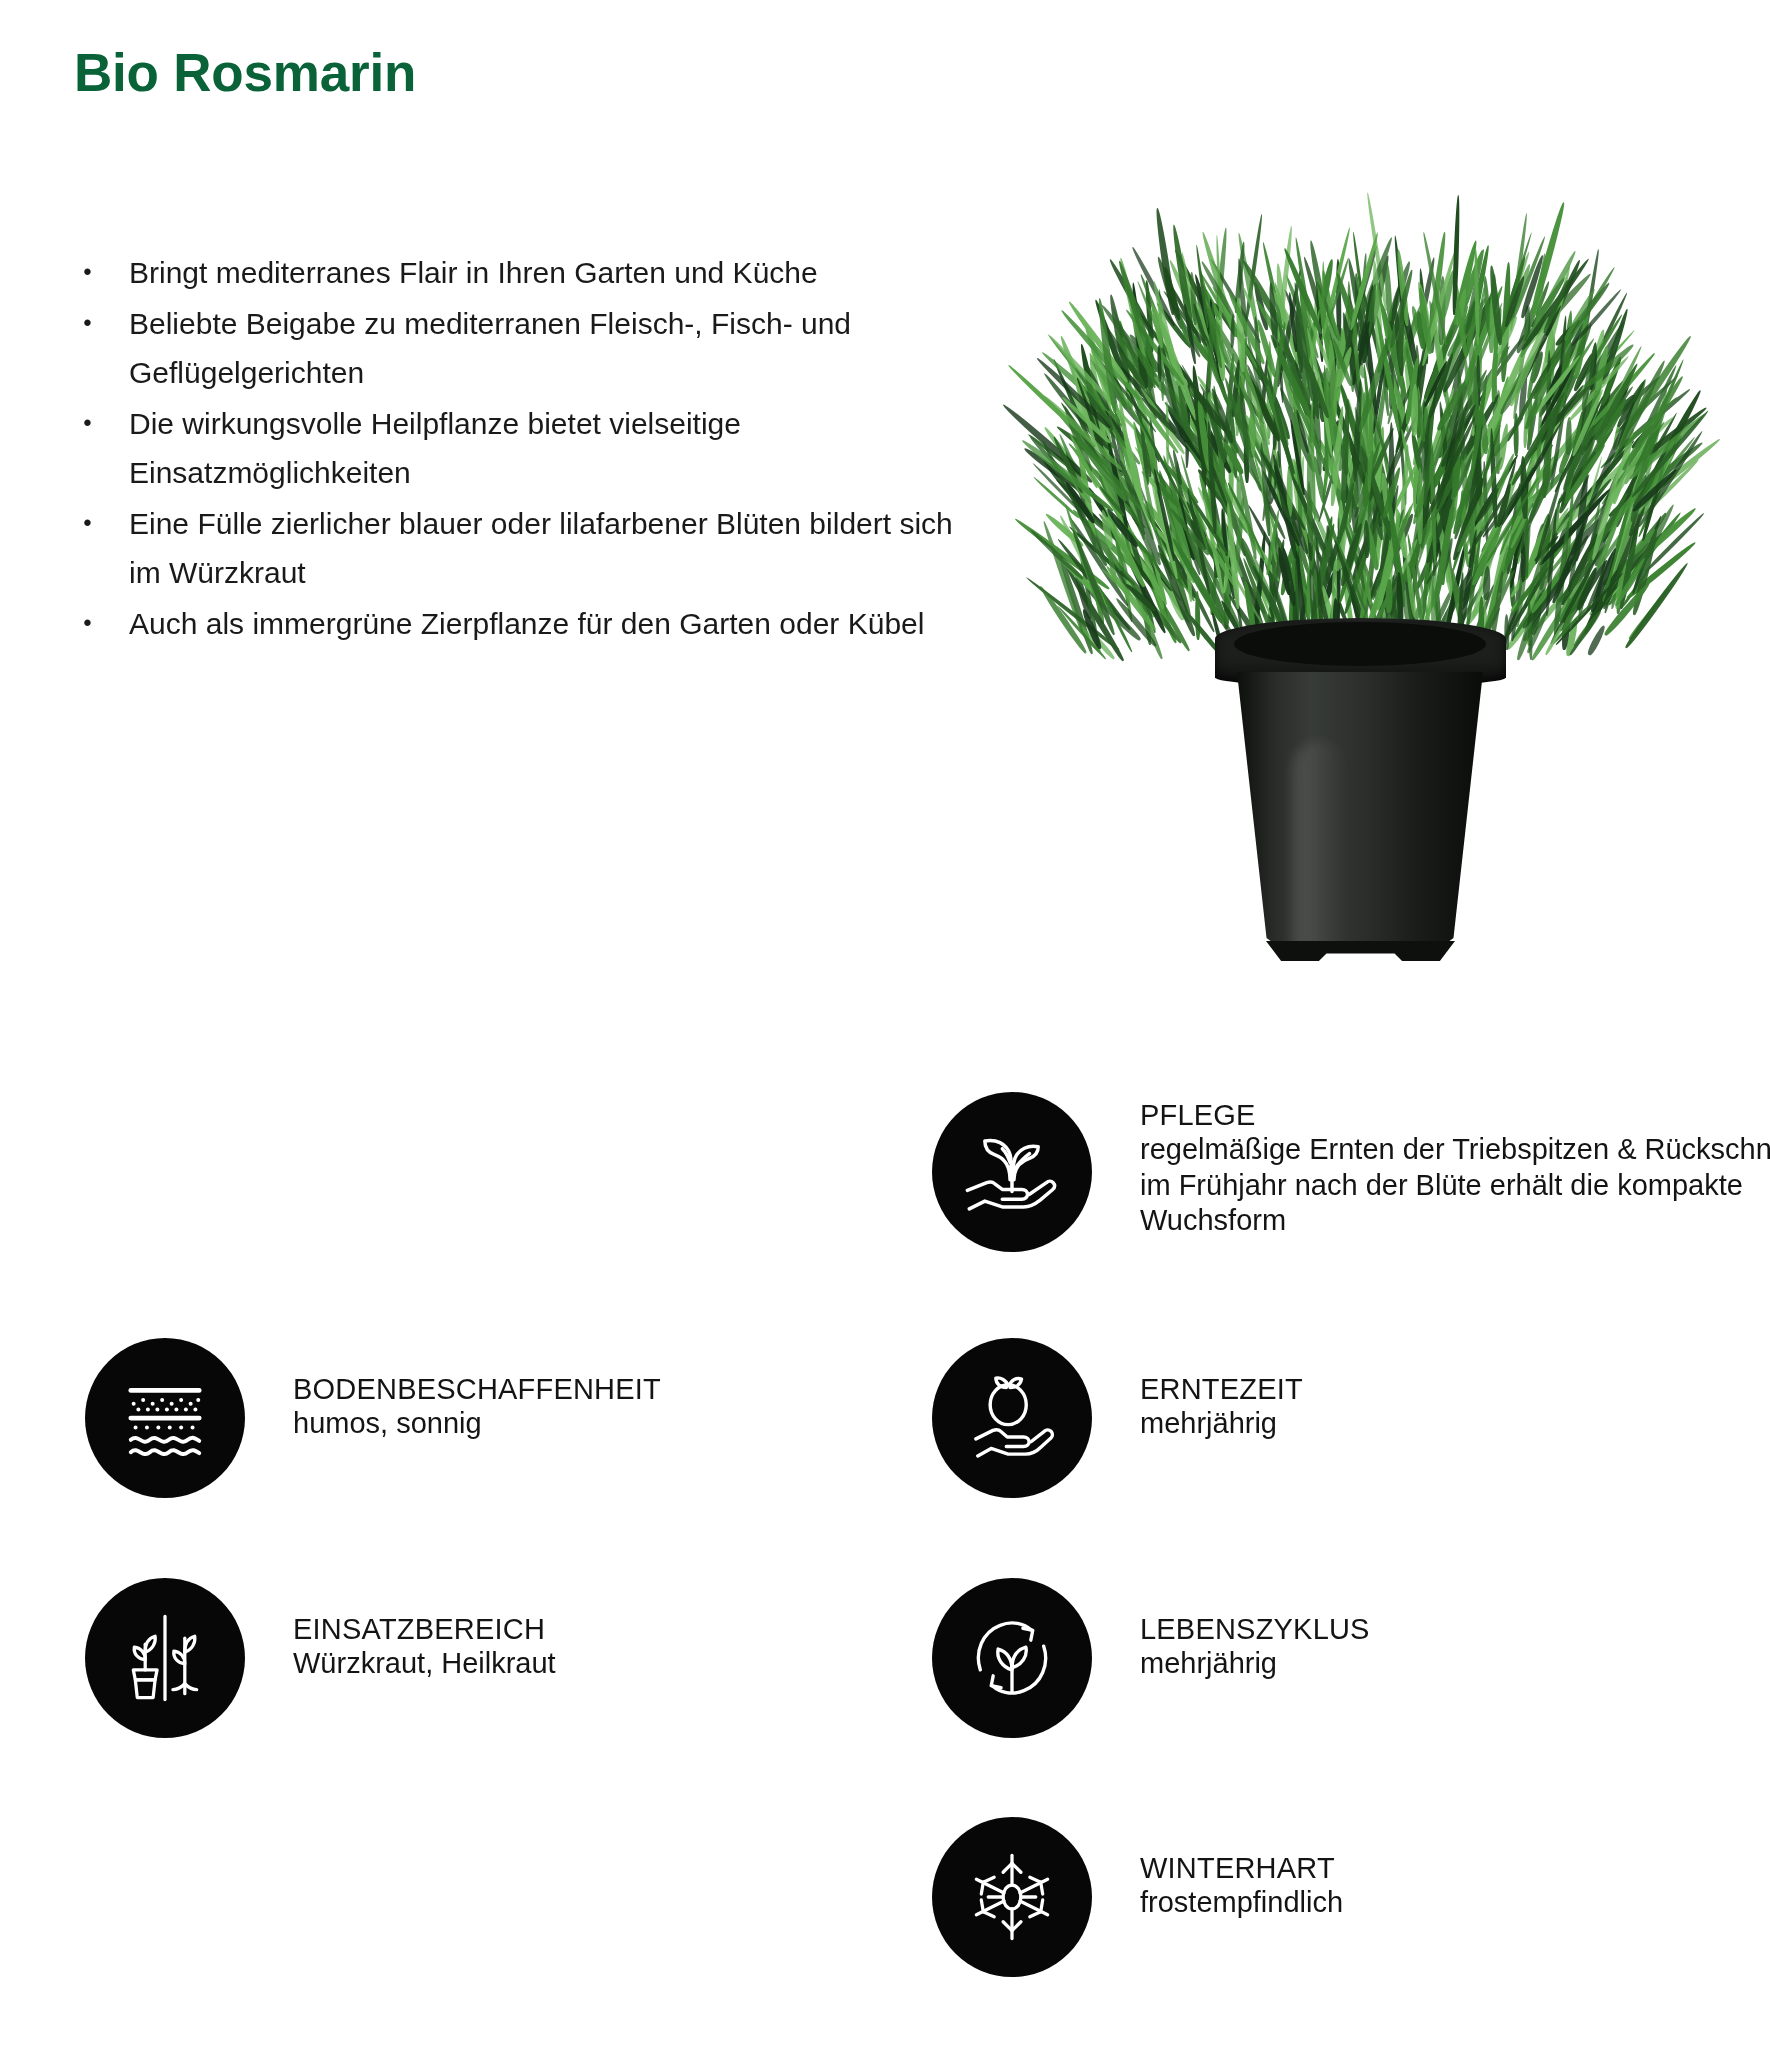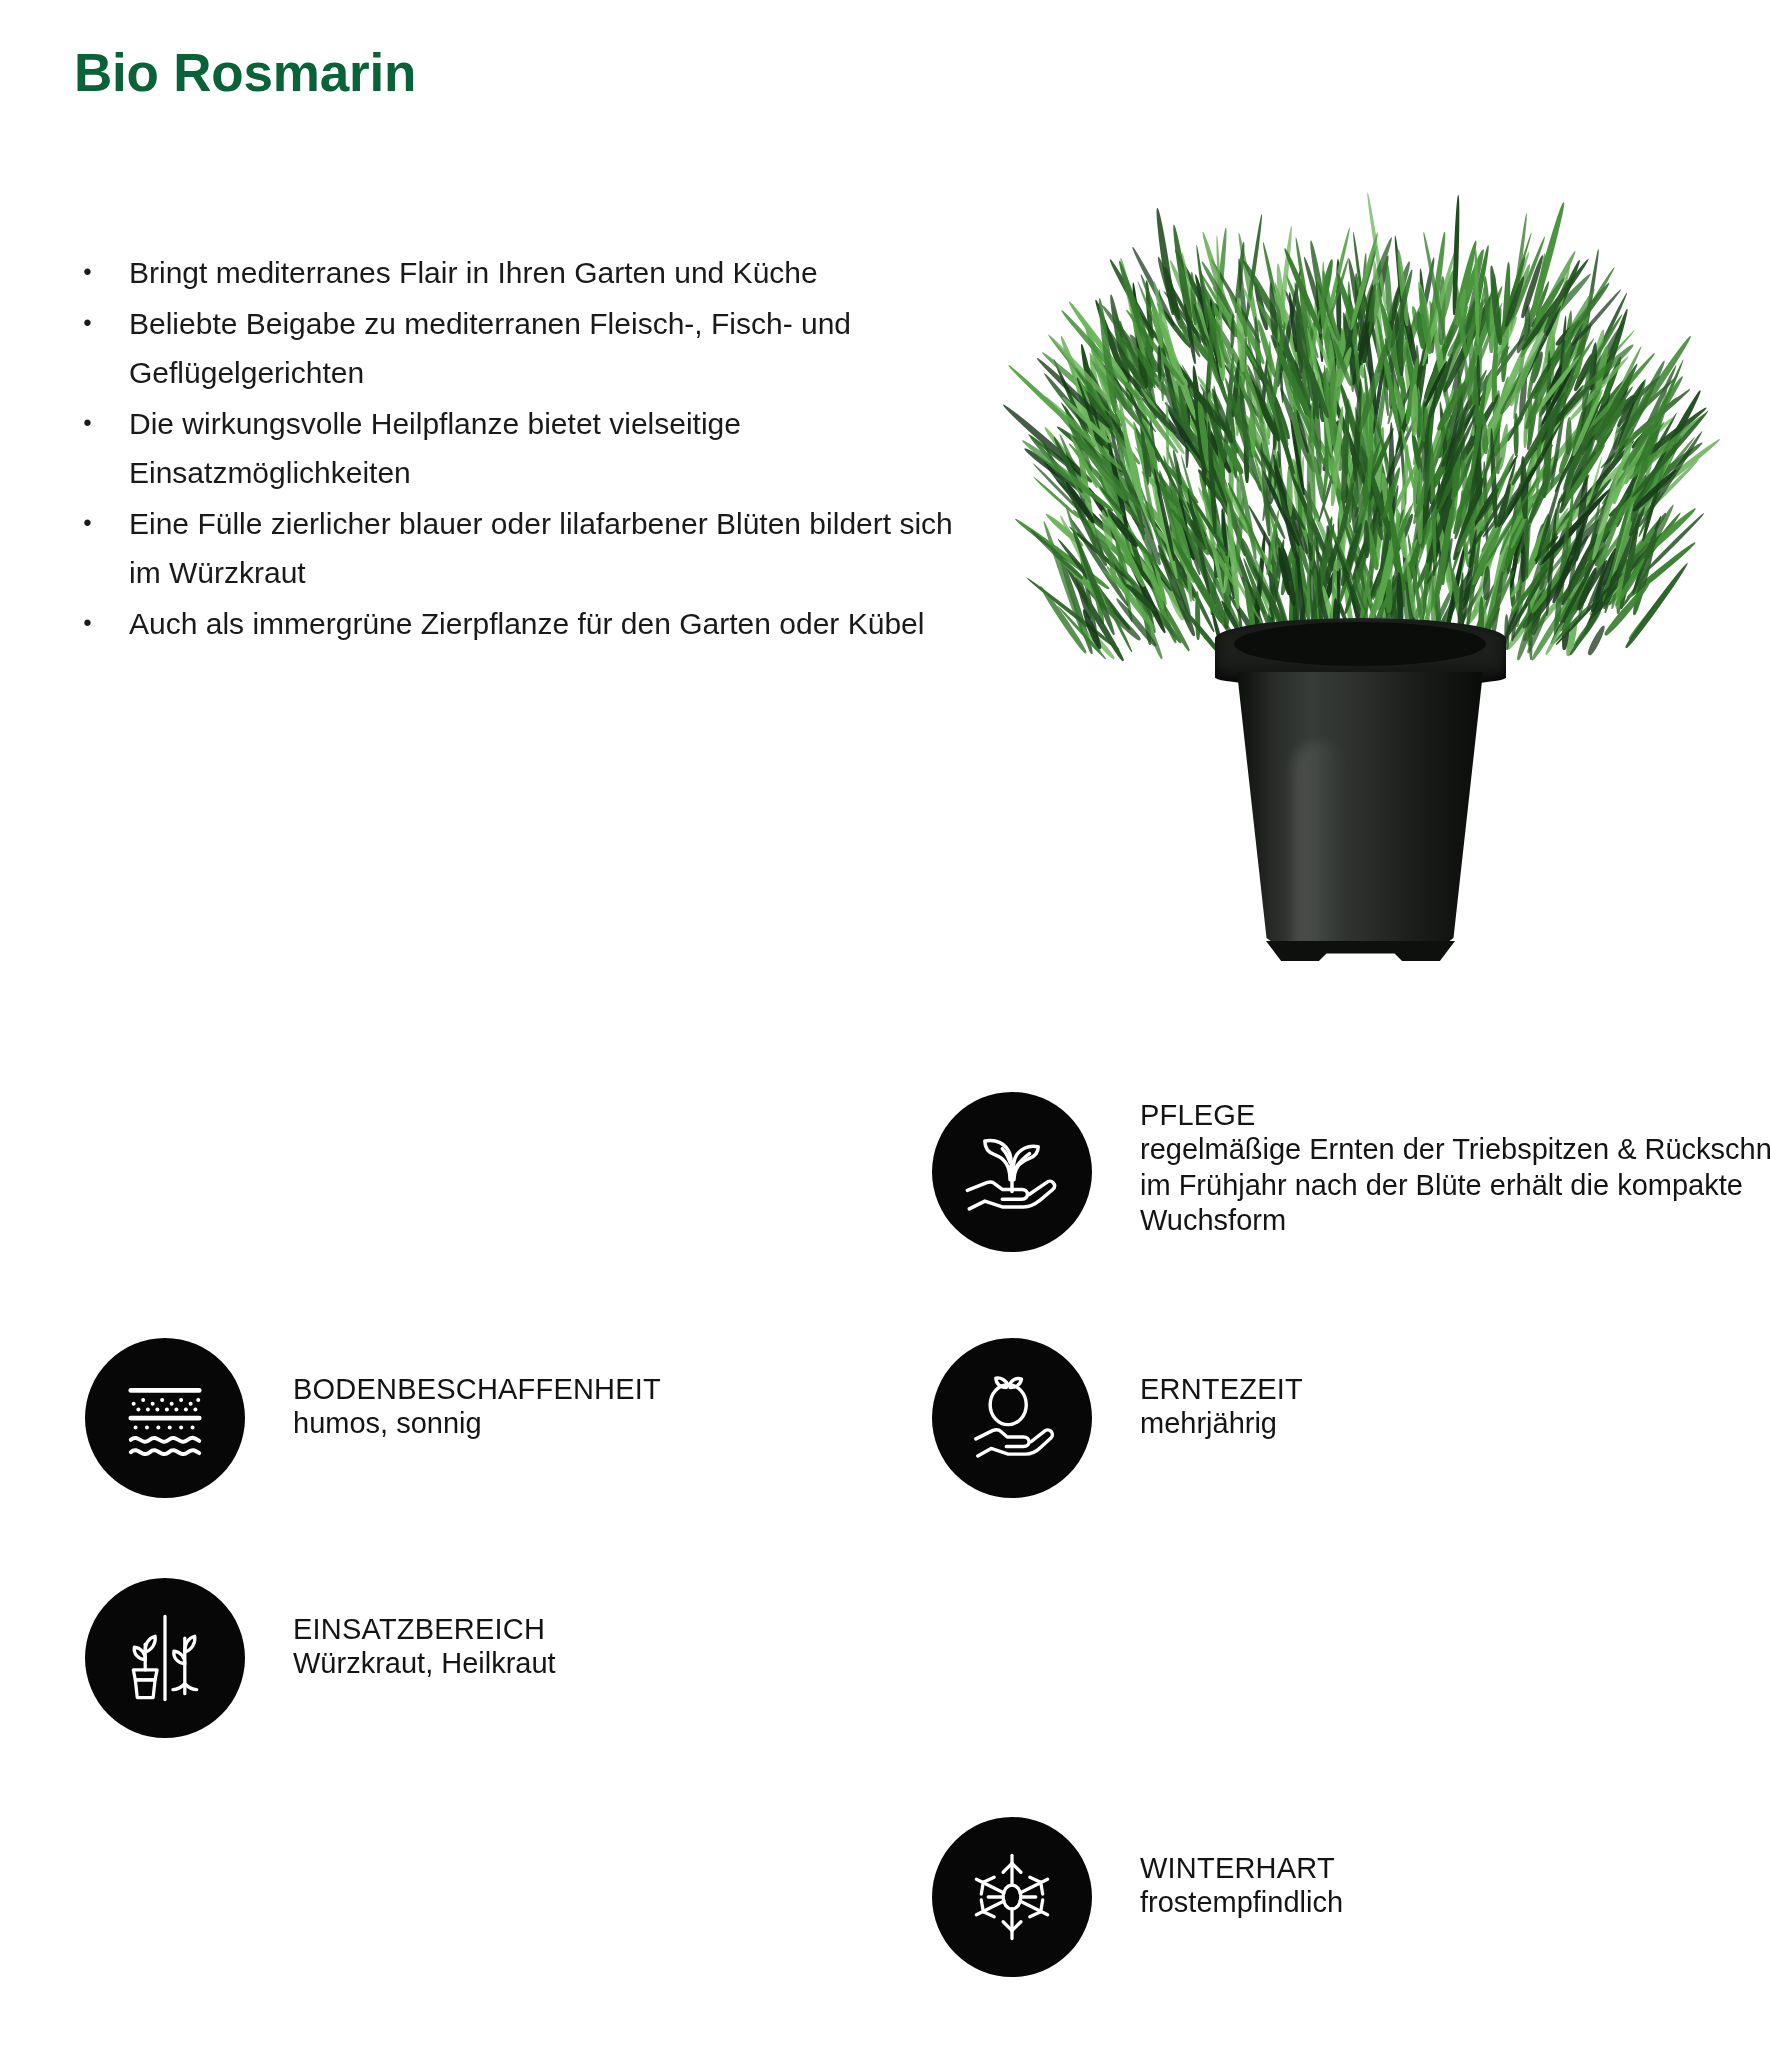--- a/index.html
+++ b/index.html
@@ -1602,20 +1602,37 @@
         <path d="M70 76 C74 80 78 82 82 82"></path>
         <path d="M70 76 L70 86"></path>
       </svg>
     </div>
     <div class="attr-text">
       <div class="attr-label">EINSATZBEREICH</div>
       <div class="attr-value">Würzkraut, Heilkraut</div>
     </div>
   </div>
 
+  <div class="attr-row" style="left:932px; top:480px;">
+    <div class="attr-icon">
+      <svg width="99" height="99" viewBox="0 0 100 100" fill="none" stroke="#ffffff" stroke-width="3.4" stroke-linecap="round" stroke-linejoin="round">
+        <path d="M18 62 C12 44 20 24 38 17 C50 12 62 15 70 22"></path>
+        <path d="M61 20 L71 22 L69 32"></path>
+        <path d="M82 38 C88 56 80 76 62 83 C50 88 38 85 30 78"></path>
+        <path d="M39 80 L29 78 L31 68"></path>
+        <path d="M50 84 L50 52"></path>
+        <path d="M50 62 C50 52 46 44 36 41 C34 50 40 59 50 62 Z"></path>
+        <path d="M50 60 C50 50 54 42 64 39 C66 48 60 57 50 60 Z"></path>
+      </svg>
+    </div>
+    <div class="attr-text">
+      <div class="attr-label">LEBENSZYKLUS</div>
+      <div class="attr-value">mehrjährig</div>
+    </div>
+  </div>
 
 
   <div class="attr-row" style="left:932px; top:719px;">
     <div class="attr-icon">
       <svg width="99" height="99" viewBox="0 0 100 100" fill="none" stroke="#ffffff" stroke-width="3.3" stroke-linecap="round" stroke-linejoin="round">
         <ellipse cx="50" cy="50" rx="9" ry="12"></ellipse>
         <line x1="50" y1="8" x2="50" y2="38"></line>
         <path d="M50 16 L41 25"></path>
           <path d="M50 16 L59 25"></path>
         <line x1="50" y1="62" x2="50" y2="92"></line>

